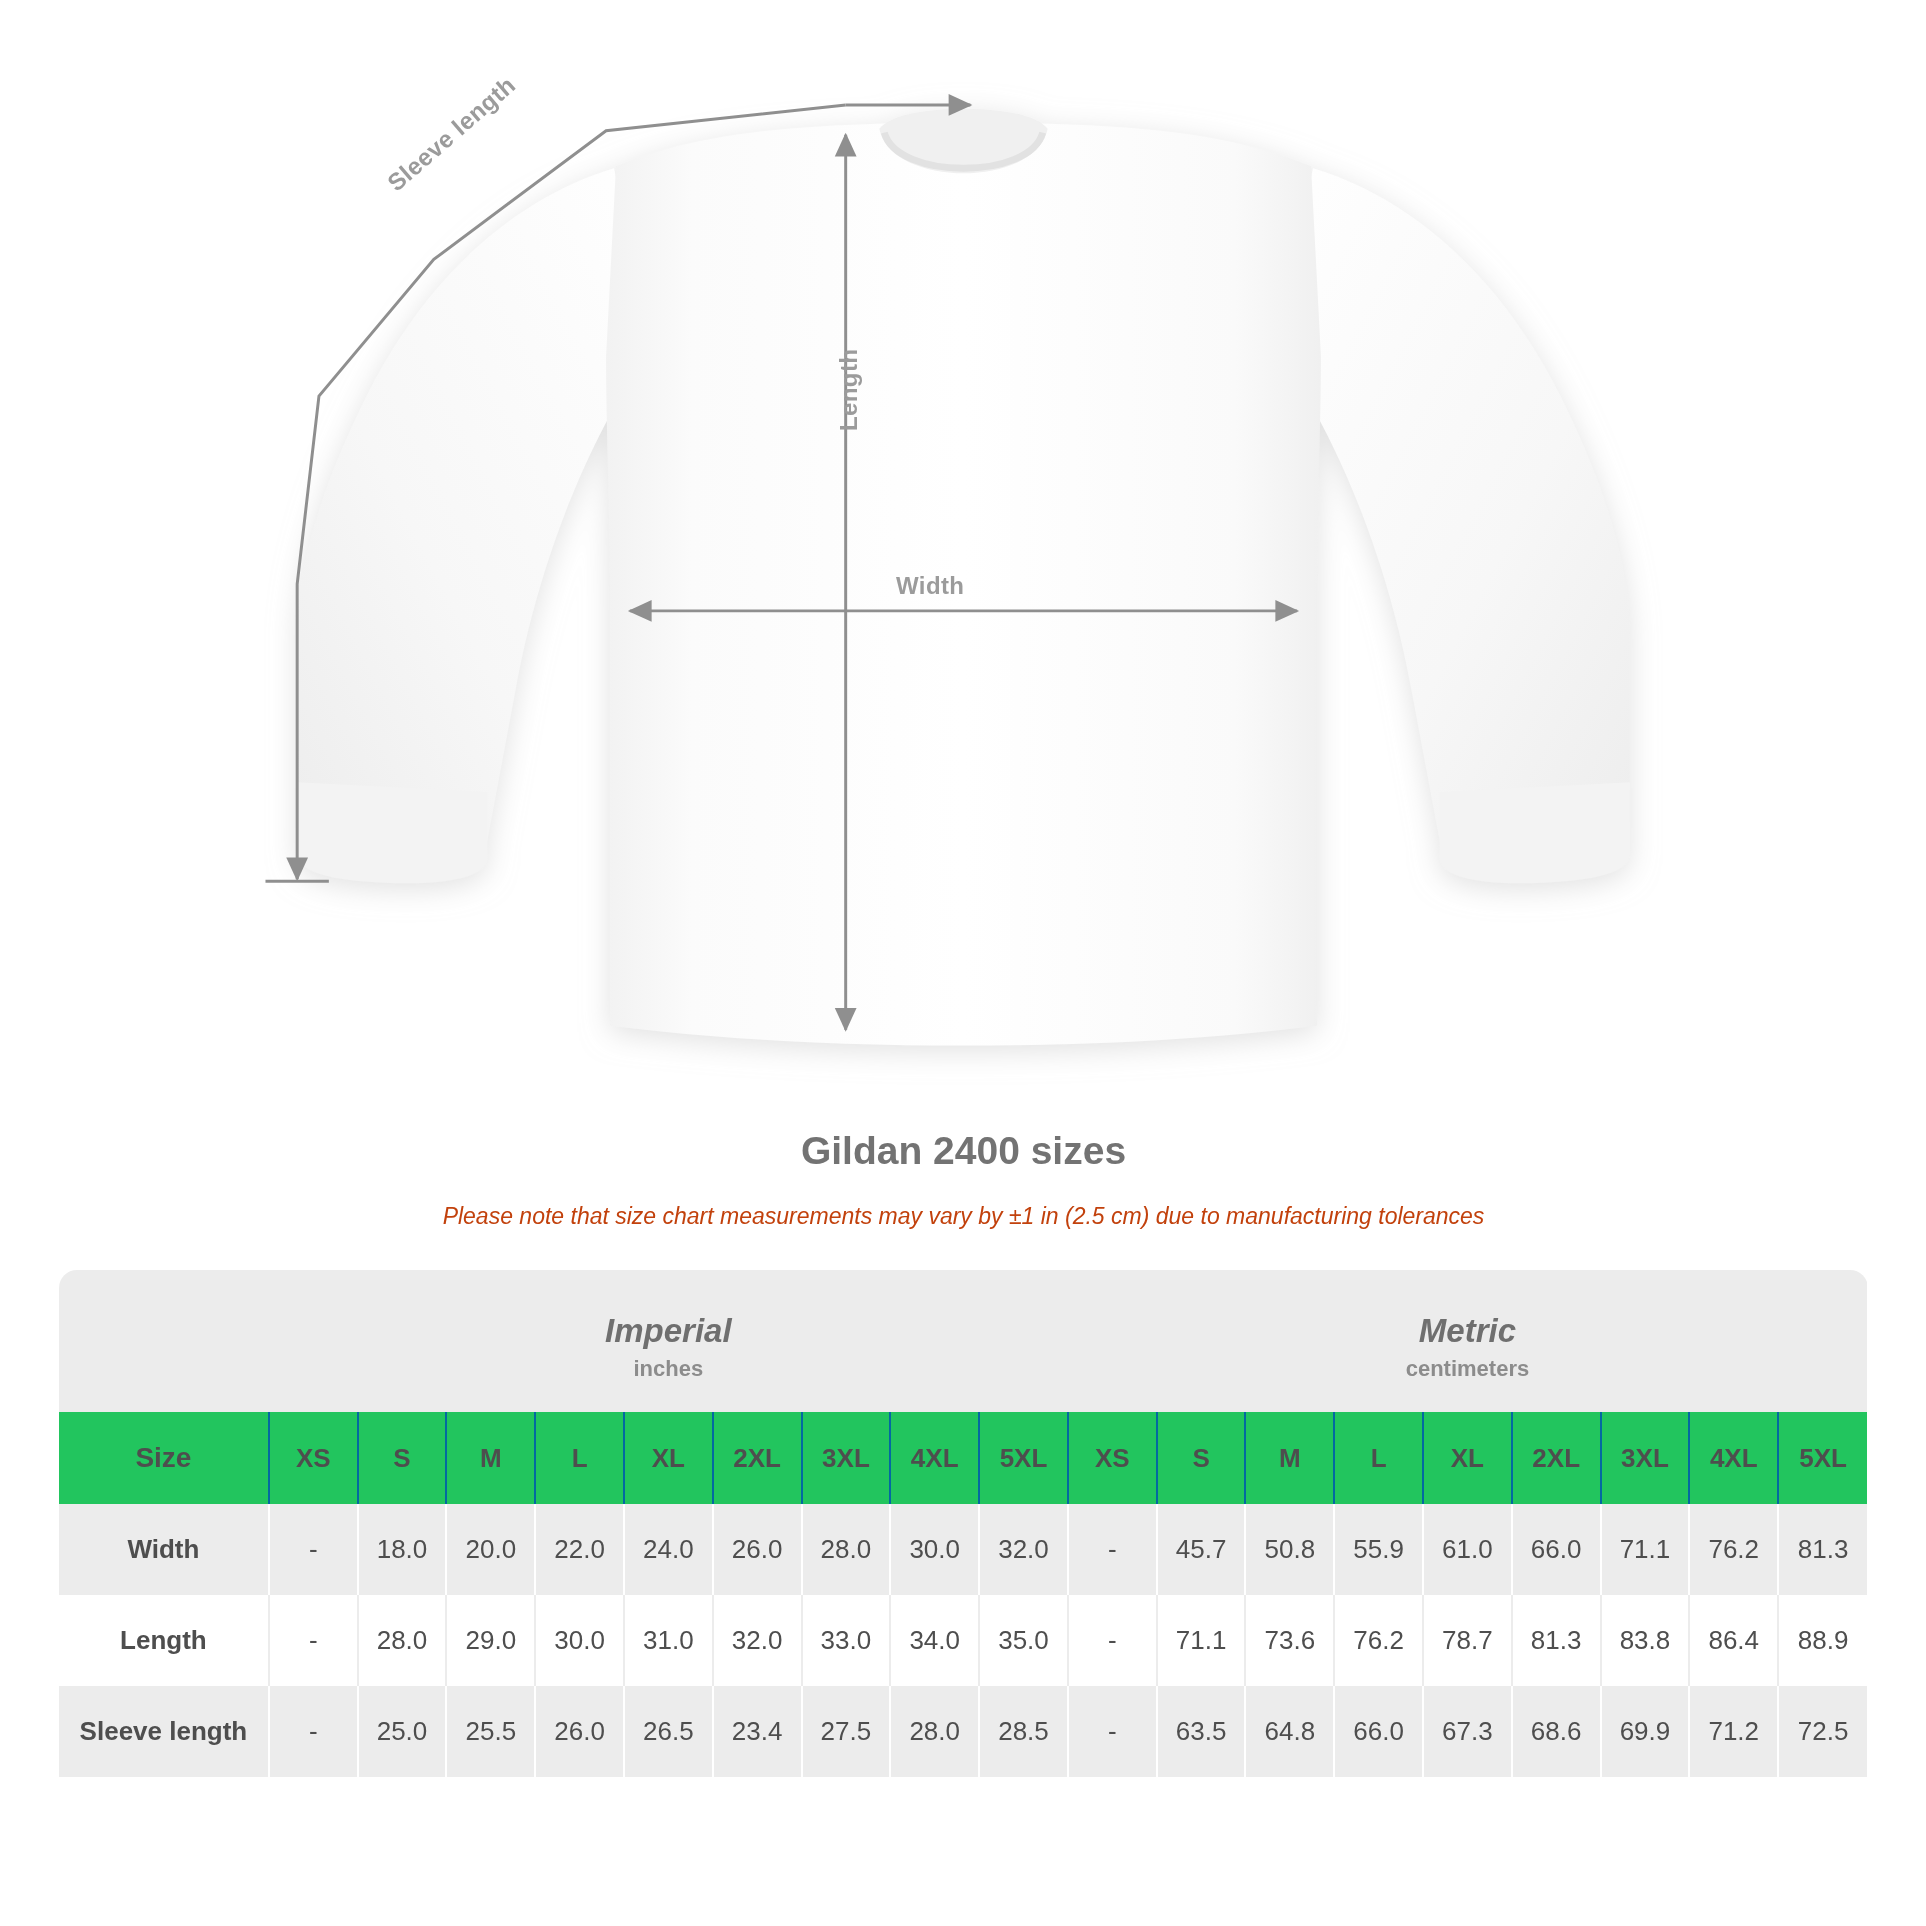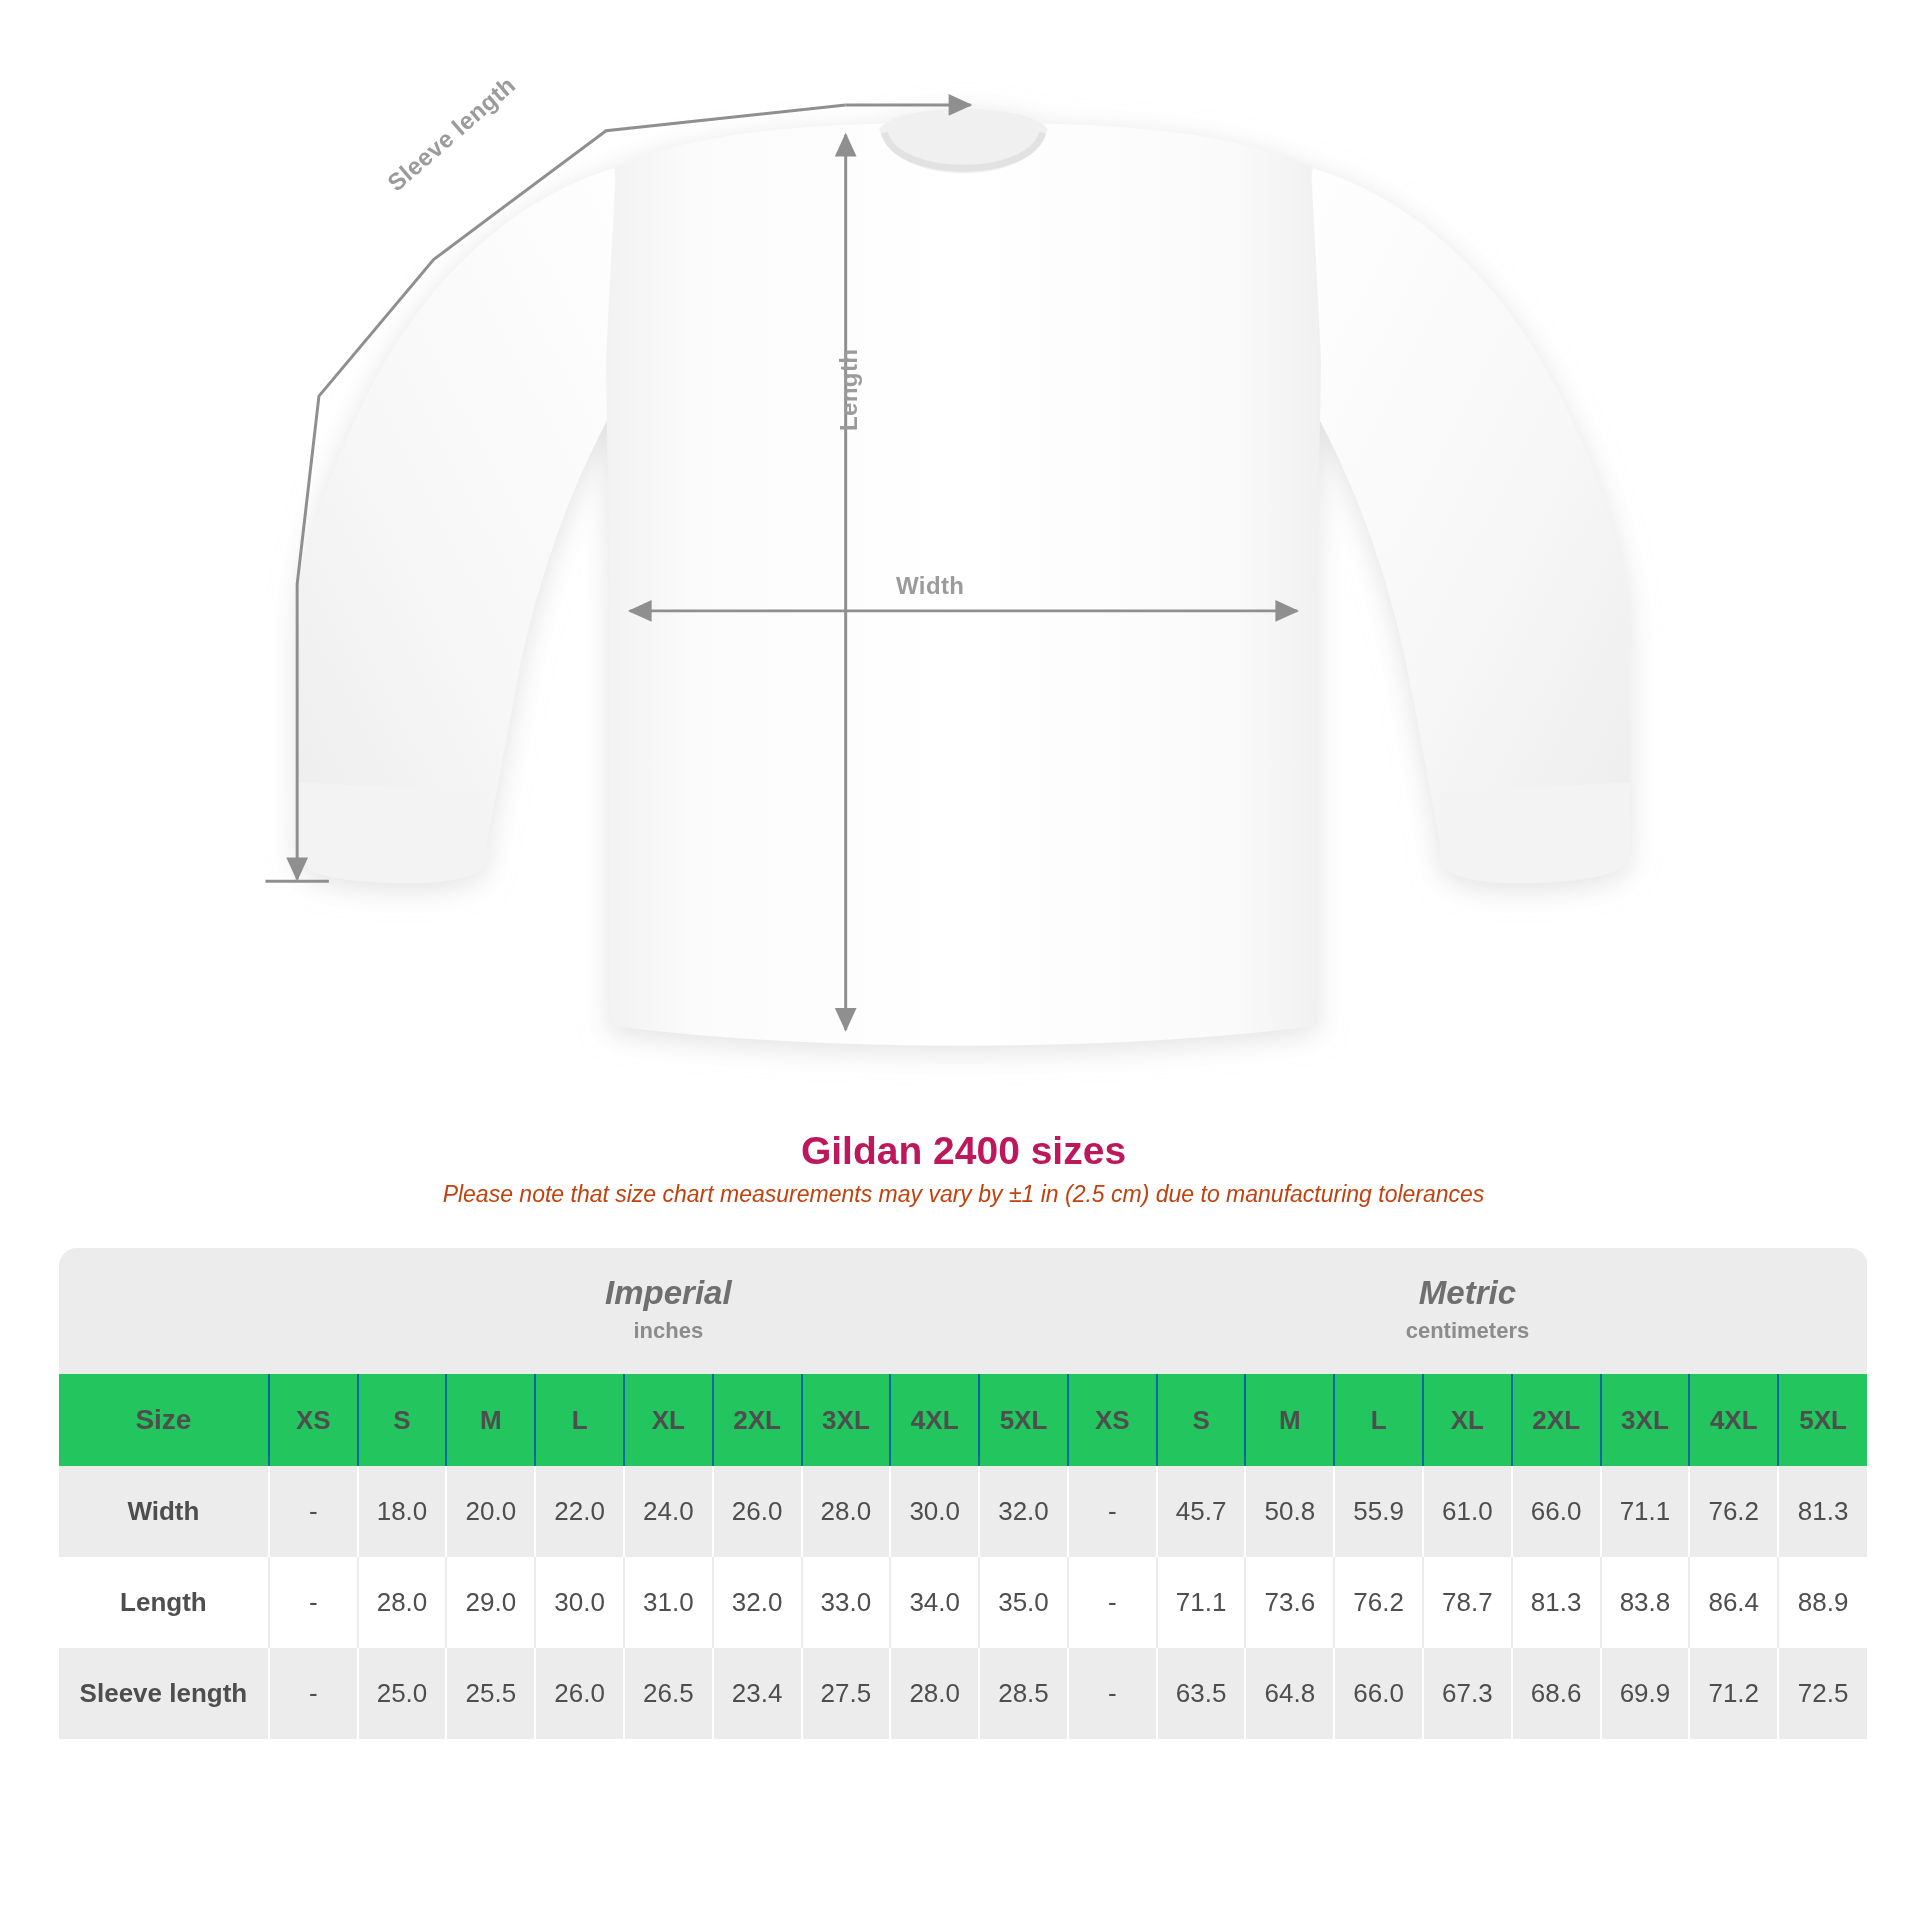--- a/index.html
+++ b/index.html
@@ -57,22 +57,22 @@
   }
 
   
   .title-block {
     text-align: center;
     margin-top: 30px;
   }
   .chart-title {
     font-size: 39px;
     font-weight: bold;
-    color: #be185d;
-    margin: 0 0 8px 0;
+    color: #737373;
+    margin: 0 0 30px 0;
   }
   .chart-note {
     font-size: 23px;
     font-style: italic;
     color: #c2410c;
     margin: 0;
   }
 
   
   .table-wrap {
@@ -89,21 +89,21 @@
   table.size-table td {
     text-align: center;
     vertical-align: middle;
     font-size: 26px;
     color: #4e4e4e;
     border: none;
   }
   
   .unit-row th {
     background: #ececec;
-    padding: 26px 0 30px 0;
+    padding: 42px 0 30px 0;
   }
   .unit-name {
     display: block;
     font-size: 33px;
     font-weight: bold;
     font-style: italic;
     color: #6f6f6f;
     margin-bottom: 6px;
   }
   .unit-sub {

